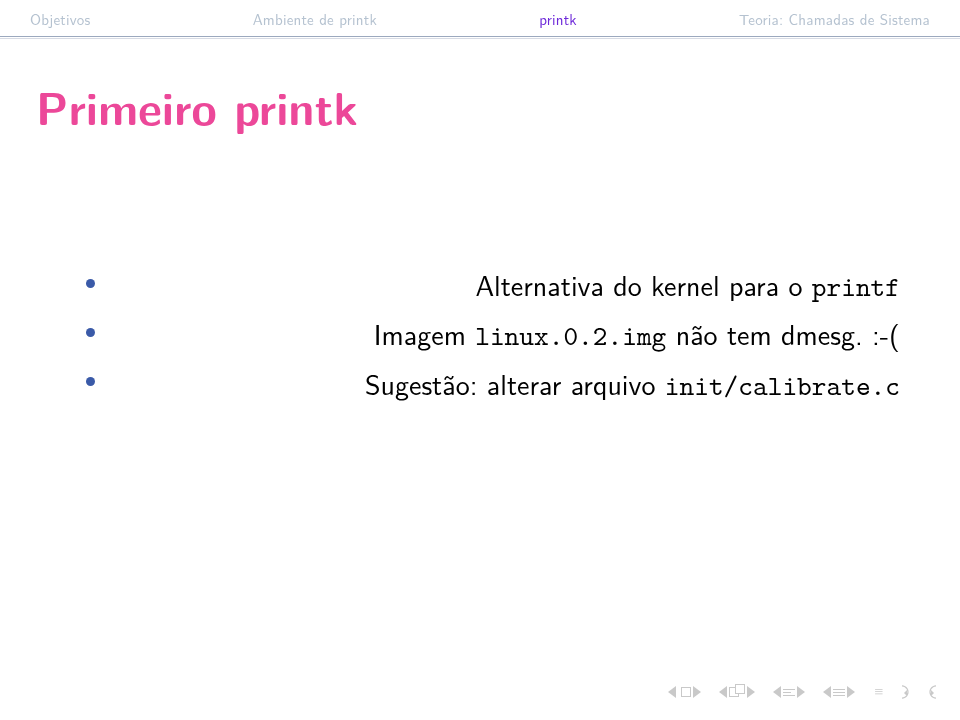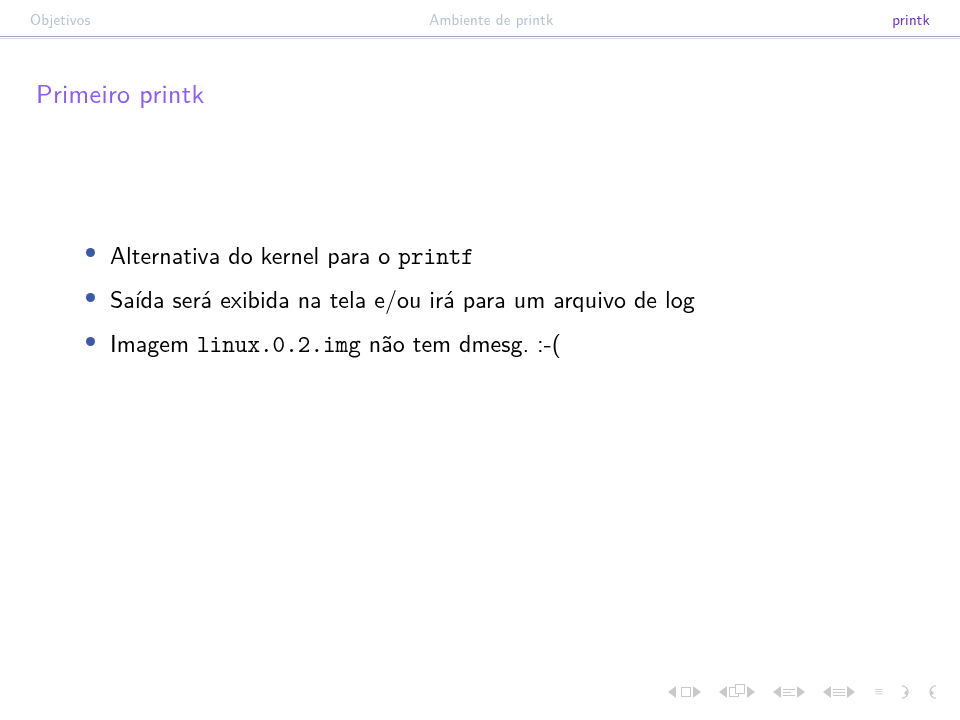--- a/index.html
+++ b/index.html
@@ -3,22 +3,22 @@
 <meta charset="utf-8">
 <style>
   * { margin:0; padding:0; box-sizing:border-box; }
   html, body { width:960px; height:720px; background:#fff; font-family:"Latin Modern Sans","Computer Modern Sans",Helvetica,Arial,sans-serif; color:#000; overflow:hidden; }
   .slide { width:960px; height:713px; position:relative; }
   .nav { display:flex; justify-content:space-between; padding:8px 30px 6px 30px; font-size:15px; }
   .nav-item { color:#b5c2d0; letter-spacing:0.2px; }
   .nav-item.active { color:#6d28d9; font-weight:400; }
   .ruleA { height:1px; background:#9ca9be; width:100%; }
   .ruleB { height:1px; background:#d7dbe4; width:100%; margin-top:1px; }
-  .title { font-size:26px; color:#8b5cf6; padding:34px 0 0 36px; font-weight:400; letter-spacing:0.3px; }
-  .body { padding:120px 60px 0 86px; font-size:24px; line-height:1.55; }
+  .title { font-size:46px; color:#ec4899; padding:34px 0 0 36px; font-weight:700; letter-spacing:0.3px; }
+  .body { padding:120px 60px 0 86px; font-size:28px; line-height:1.55;text-align:right; }
   ul.beamer { list-style:none; }
   ul.beamer > li { position:relative; padding-left:24px; margin:4px 0; }
   ul.beamer > li::before { content:""; position:absolute; left:0; top:0.56em; width:9px; height:9px; border-radius:50%; background:#3a5aa8; }
   .tt { font-family:"Latin Modern Mono","Courier New",monospace; }
   .footer { position:absolute; bottom:12px; right:24px; display:flex; align-items:center; gap:18px; color:#c9c9c9; font-size:16px; }
   .grp { display:inline-flex; align-items:center; gap:2px; }
   .tri { display:inline-block; width:0; height:0; border-top:6px solid transparent; border-bottom:6px solid transparent; }
   .tri.r { border-left:8px solid #c9c9c9; }
   .tri.l { border-right:8px solid #c9c9c9; }
   .box { display:inline-block; width:10px; height:10px; border:1px solid #c9c9c9; margin-left:3px; }
@@ -34,36 +34,37 @@
 </style>
 </head>
 <body>
 
 <div class="slide">
 
   <div class="nav">
     <span class="nav-item">Objetivos</span>
     <span class="nav-item">Ambiente de printk</span>
     <span class="nav-item active">printk</span>
+    <span class="nav-item">Teoria: Chamadas de Sistema</span>
   </div>
   <div class="ruleA"></div>
   <div class="ruleB"></div>
 
   <div class="title">Primeiro printk</div>
 
   <div class="body">
     <ul class="beamer">
       <li>
         <span>Alternativa do kernel para o </span><span class="tt">printf</span><span></span>
       </li>
       <li>
-        <span>Saída será exibida na tela e/ou irá para um arquivo de log</span><span class="tt"></span><span></span>
+        <span>Imagem </span><span class="tt">linux.0.2.img</span><span> não tem dmesg. :-(</span>
       </li>
       <li>
-        <span>Imagem </span><span class="tt">linux.0.2.img</span><span> não tem dmesg. :-(</span>
+        <span>Sugestão: alterar arquivo </span><span class="tt">init/calibrate.c</span><span></span>
       </li>
     </ul>
   </div>
 
   <div class="footer">
     <span class="grp">
       <span class="tri l"></span>
       <span class="box"></span>
       <span class="tri r"></span>
     </span>

